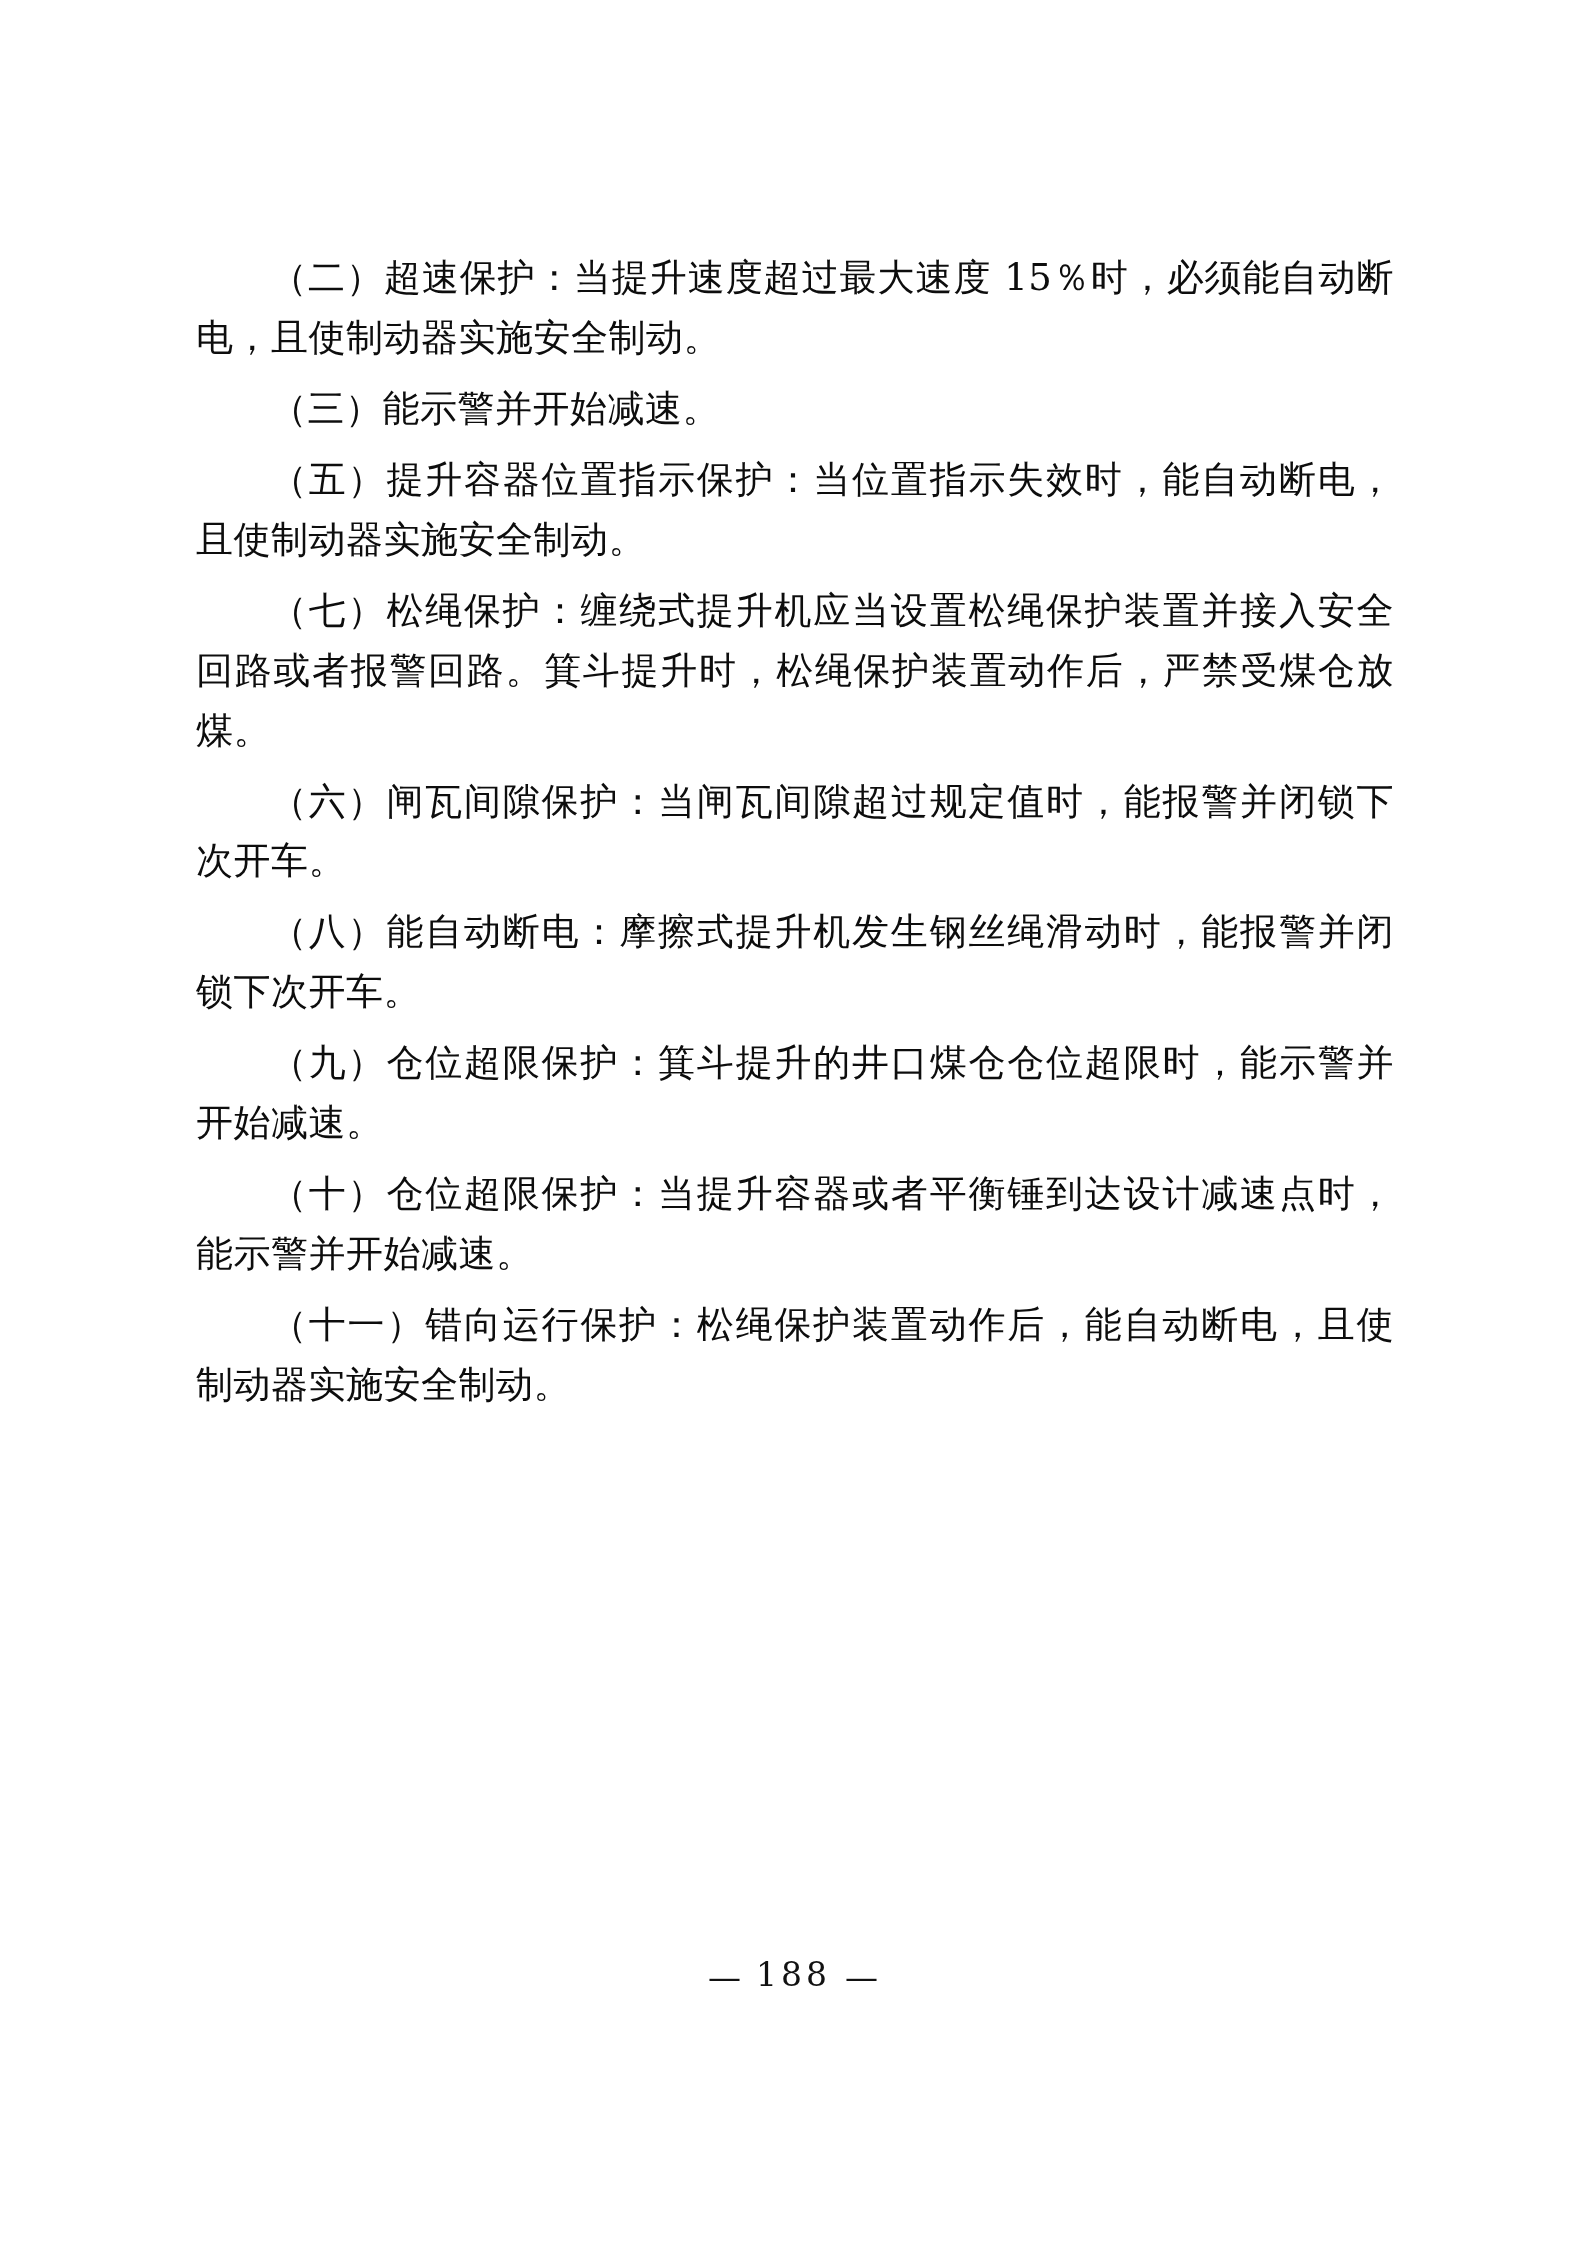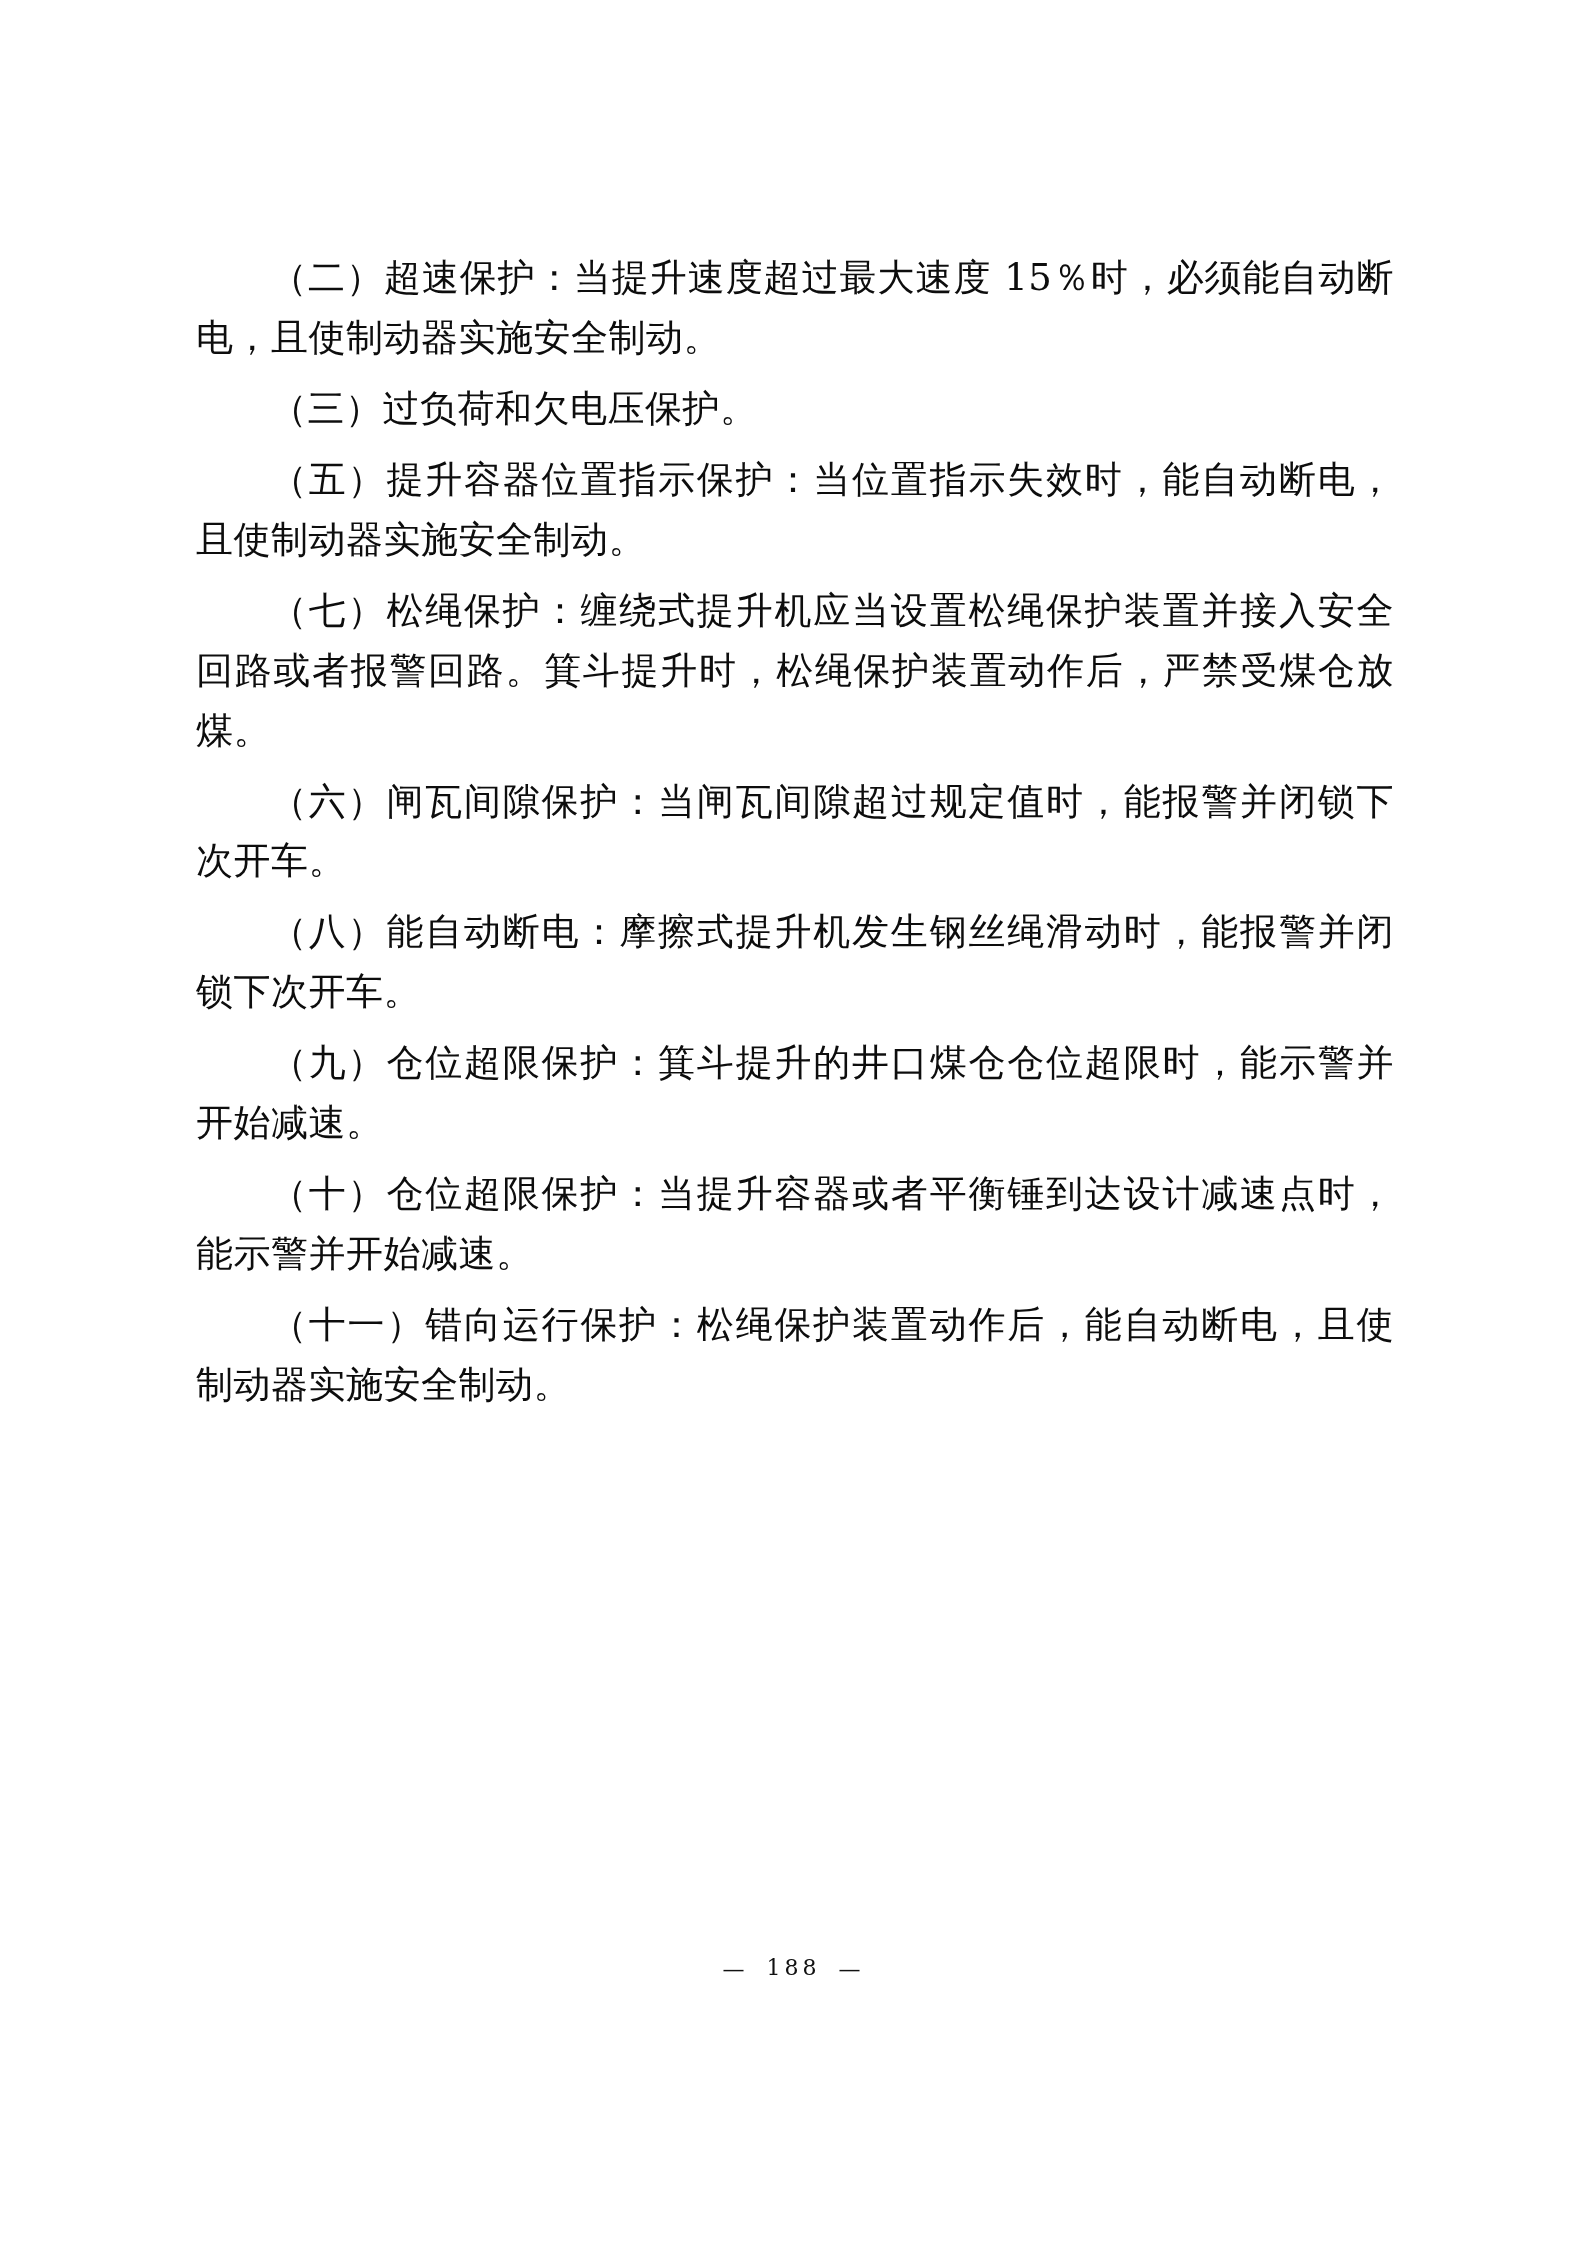--- a/index.html
+++ b/index.html
@@ -36,42 +36,42 @@
   .para.indent {
     text-indent: 74px;
   }
   .footer {
     position: absolute;
     left: 0;
     top: 1955px;
     width: 1587px;
     text-align: center;
     font-family: "DejaVu Serif", "Liberation Serif", serif;
-    font-size: 22px;
+    font-size: 33px;
     color: #111111;
     letter-spacing: 4px;
   }
   .footer .pnum {
     display: inline-block;
     padding: 0 14px;
   }
   .dash {
     display: inline-block;
     width: 34px;
     vertical-align: middle;
   }
 </style>
 </head>
 <body>
 
 <div class="page">
 
   <div class="content">
     <p class="para indent">（二）超速保护：当提升速度超过最大速度 15％时，必须能自动断电，且使制动器实施安全制动。</p>
-    <p class="para indent">（三）过负荷和欠电压保护。</p>
+    <p class="para indent">（三）能示警并开始减速。</p>
     <p class="para indent">（五）提升容器位置指示保护：当位置指示失效时，能自动断电，且使制动器实施安全制动。</p>
     <p class="para indent">（七）松绳保护：缠绕式提升机应当设置松绳保护装置并接入安全回路或者报警回路。箕斗提升时，松绳保护装置动作后，严禁受煤仓放煤。</p>
     <p class="para indent">（六）闸瓦间隙保护：当闸瓦间隙超过规定值时，能报警并闭锁下次开车。</p>
     <p class="para indent">（八）能自动断电：摩擦式提升机发生钢丝绳滑动时，能报警并闭锁下次开车。</p>
     <p class="para indent">（九）仓位超限保护：箕斗提升的井口煤仓仓位超限时，能示警并开始减速。</p>
     <p class="para indent">（十）仓位超限保护：当提升容器或者平衡锤到达设计减速点时，能示警并开始减速。</p>
     <p class="para indent">（十一）错向运行保护：松绳保护装置动作后，能自动断电，且使制动器实施安全制动。</p>
   </div>
 
   <div class="footer">

